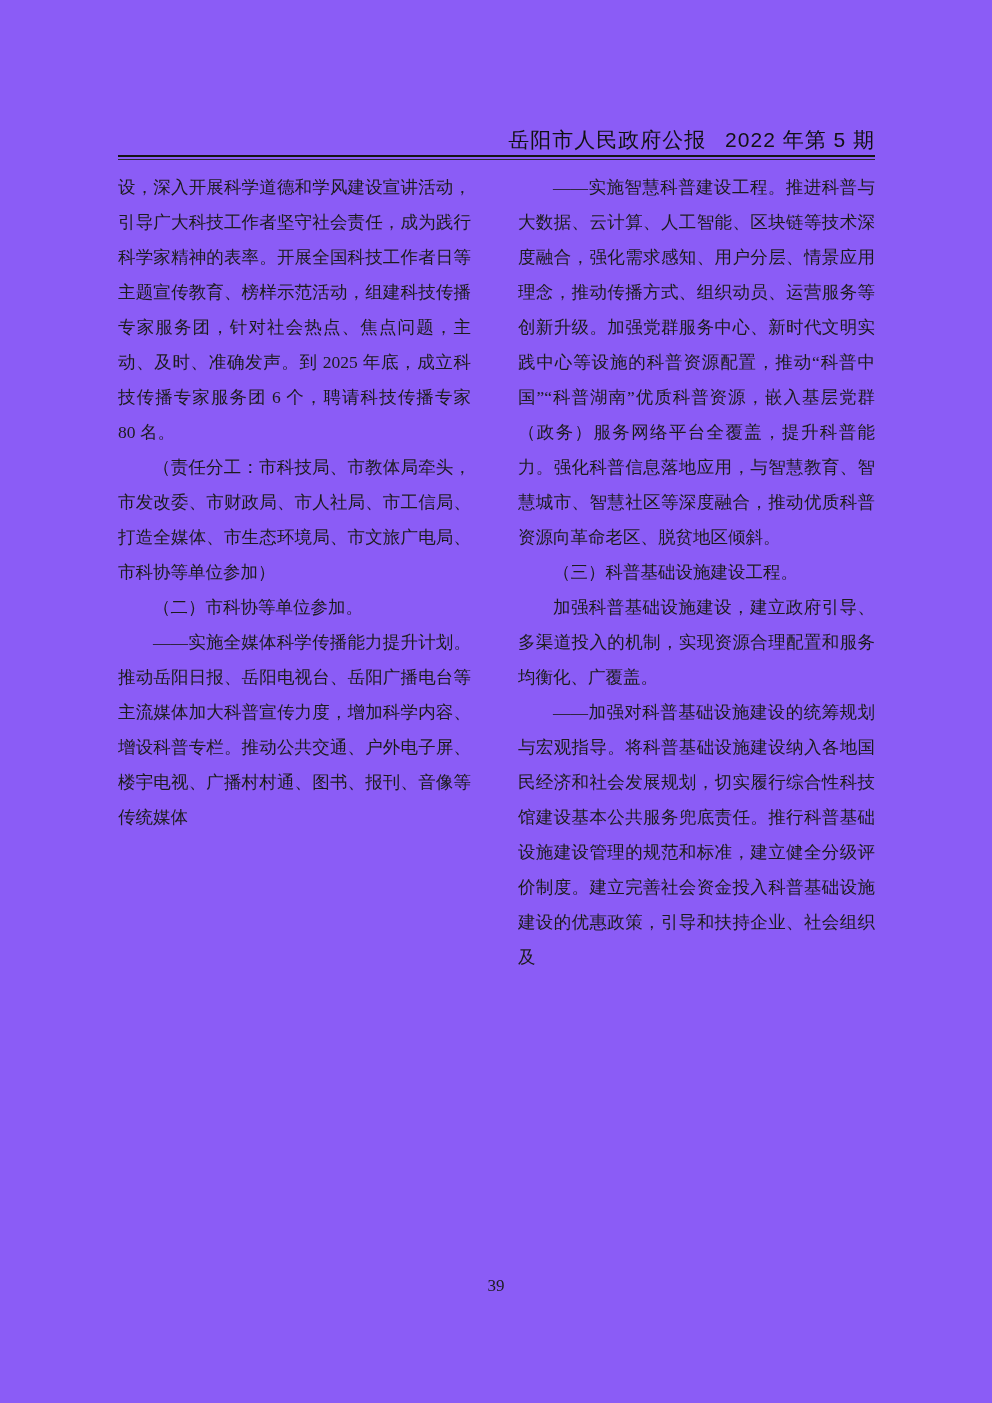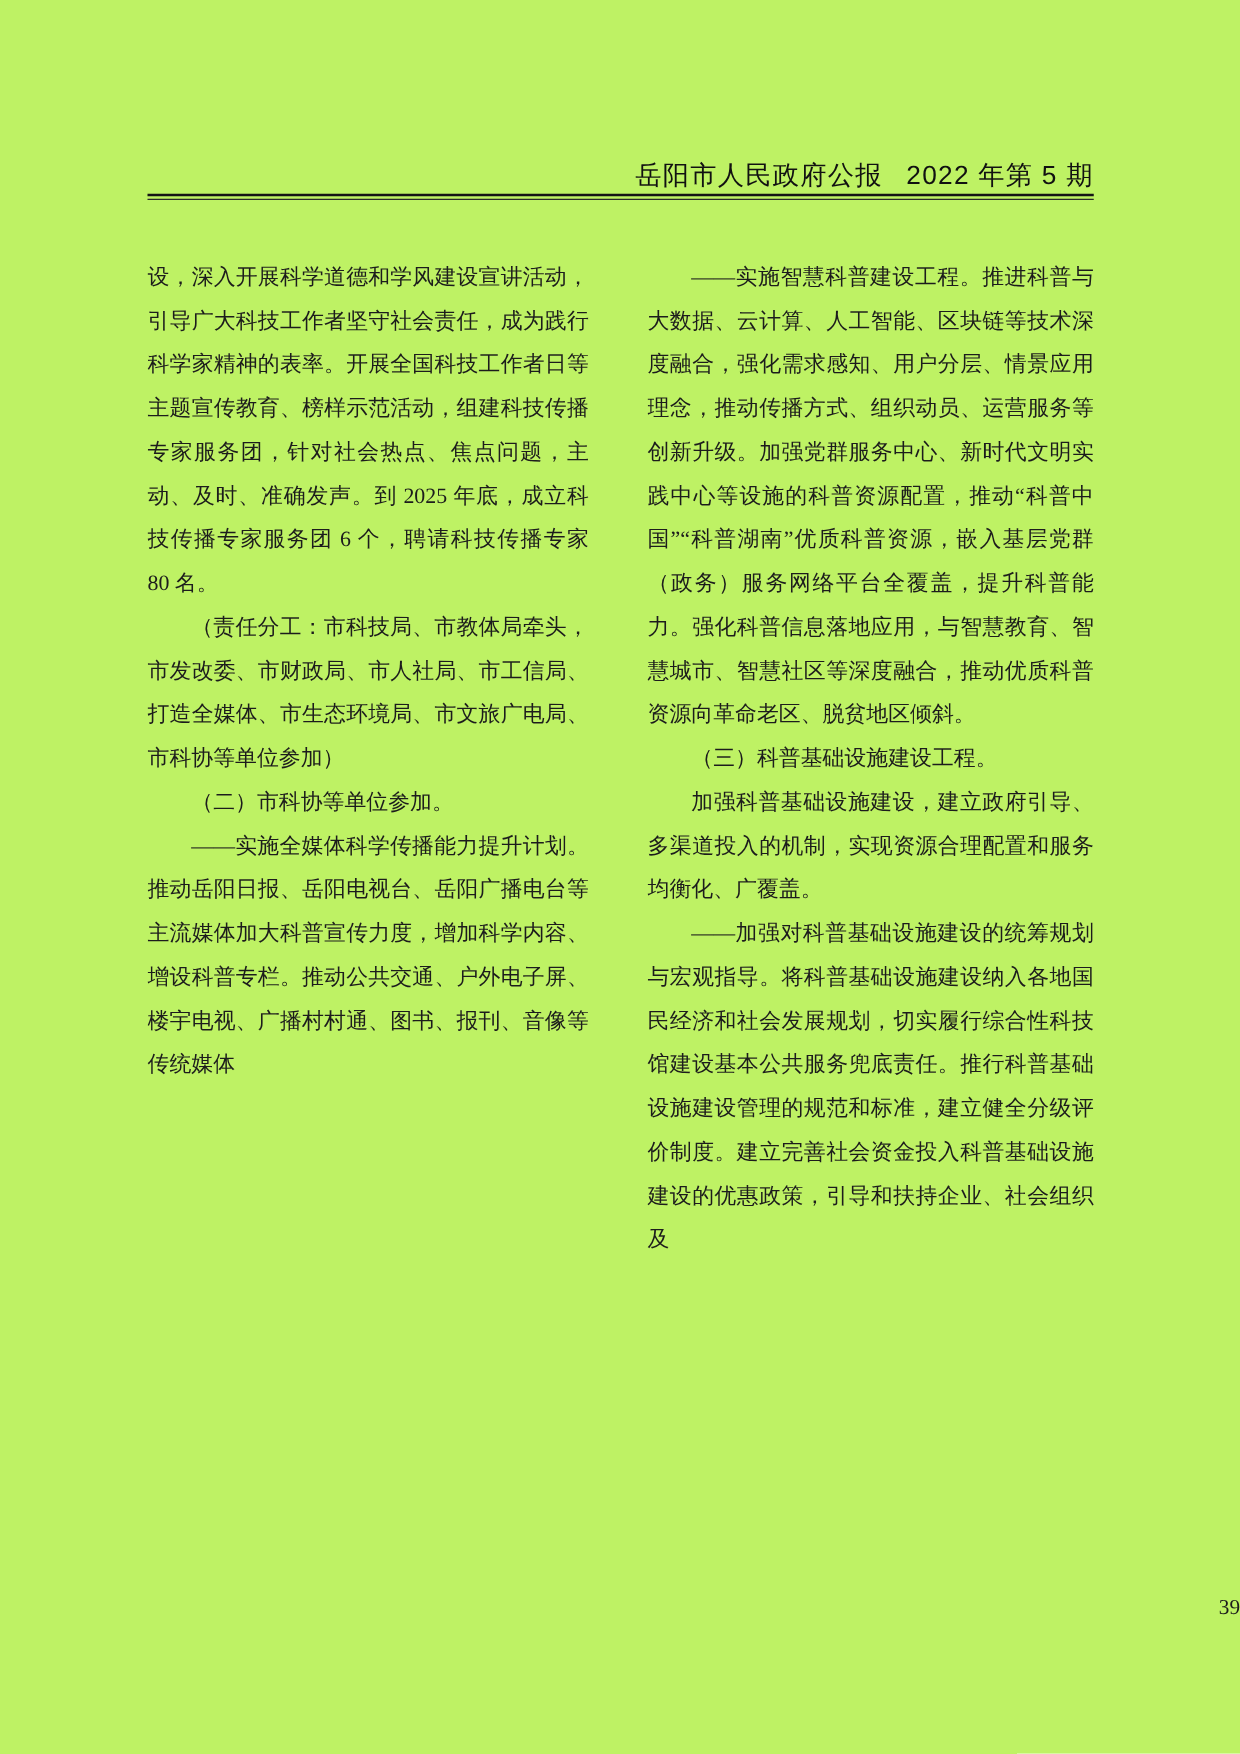--- a/index.html
+++ b/index.html
@@ -5,21 +5,21 @@
   html, body {
     margin: 0;
     padding: 0;
     background: #ffffff;
     color: #1a1a1a;
   }
   .page {
     position: relative;
     width: 992px;
     height: 1403px;
-    background: #bef264;
+    background: #8b5cf6;
     overflow: hidden;
     font-family: "Liberation Serif", "DejaVu Serif", serif;
   }
   .header {
     position: absolute;
     top: 126px;
     right: 117px;
     left: 118px;
     text-align: right;
     font-family: "Liberation Sans", "DejaVu Sans", sans-serif;
@@ -46,38 +46,37 @@
     left: 118px;
     width: 757px;
     height: 1122px;
     display: flex;
     gap: 47px;
     overflow: hidden;
   }
   .column {
     overflow: hidden;
     height: 1122px;
-    margin-top: 34px;
   }
   .column.left  { width: 353px; }
   .column.right { width: 357px; }
   .column p {
     margin: 0;
     font-size: 17.5px;
     line-height: 35px;
     text-align: justify;
     color: #1c1c1c;
   }
   .column p.indent { text-indent: 2em; }
   .page-number {
     position: absolute;
     top: 1276px;
     left: 0;
     width: 100%;
-    text-align: right;
+    text-align: center;
     font-size: 17px;
     color: #1c1c1c;
   }
 </style>
 </head>
 <body>
 
 <div class="page">
 
   <div class="header">

